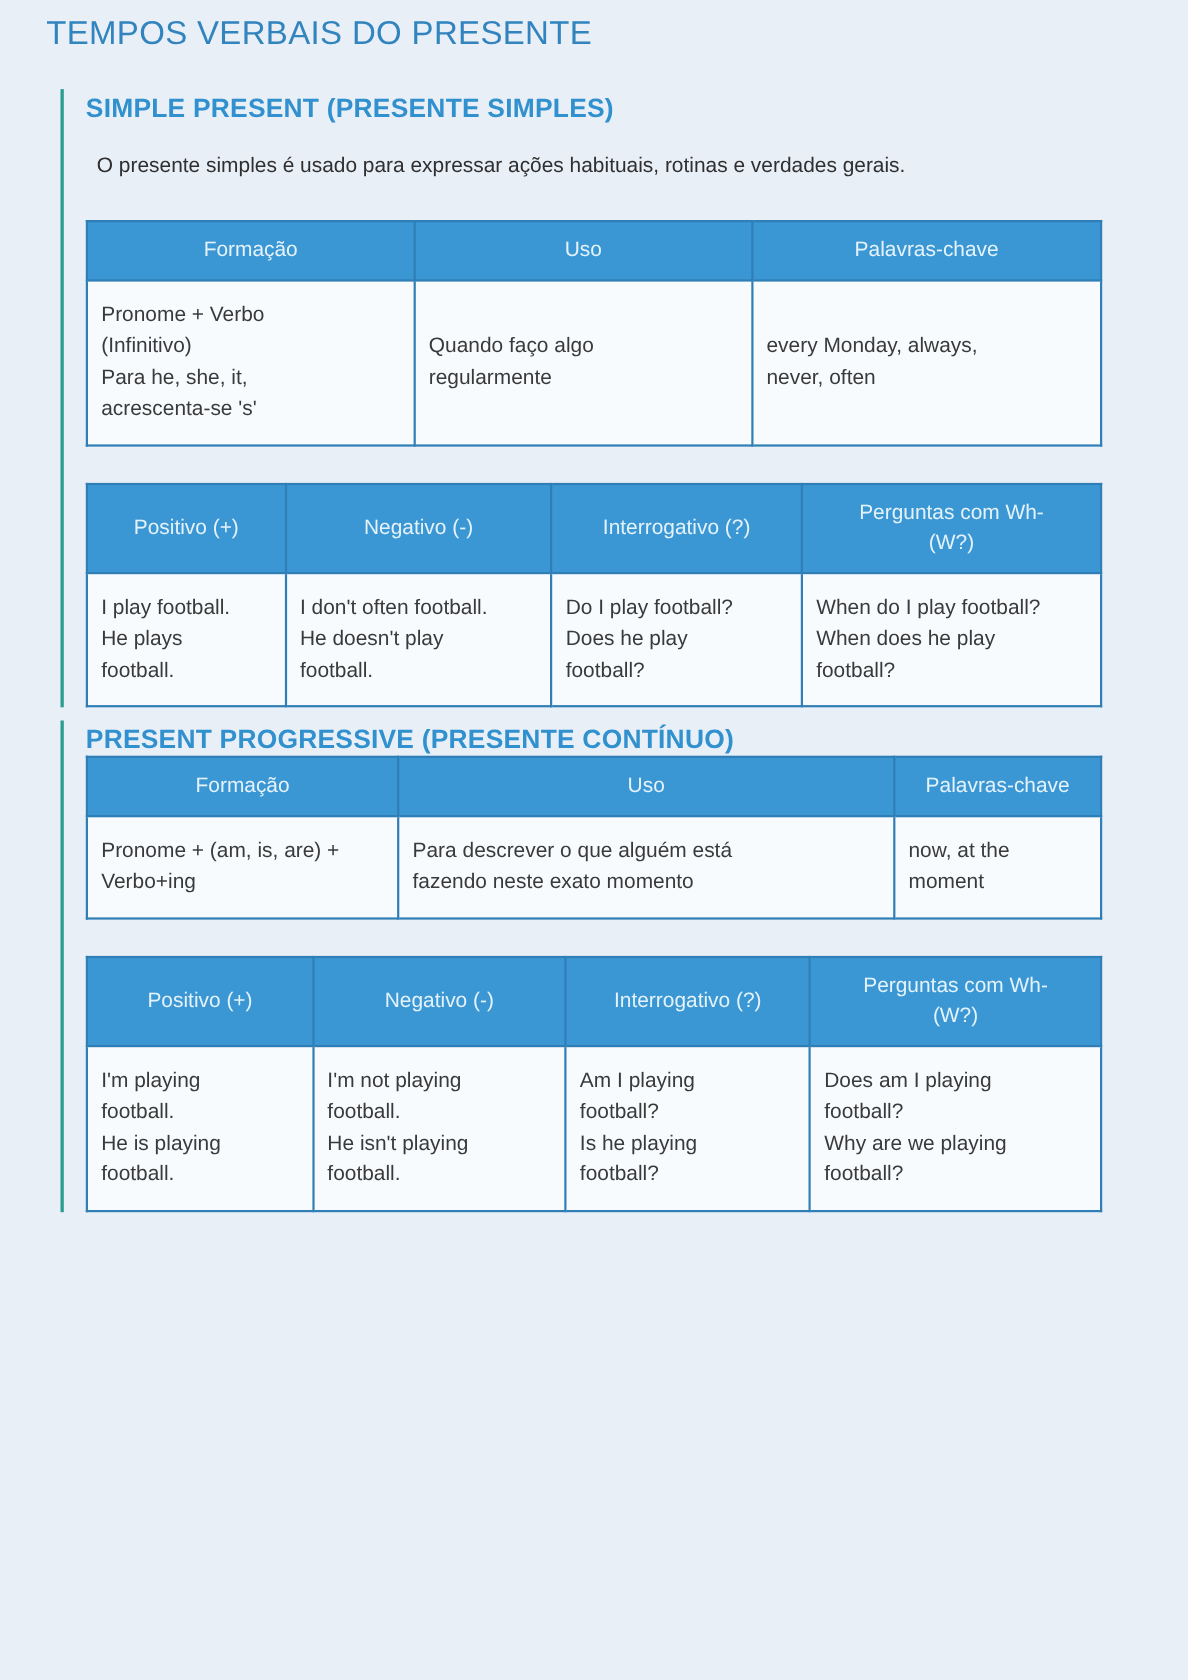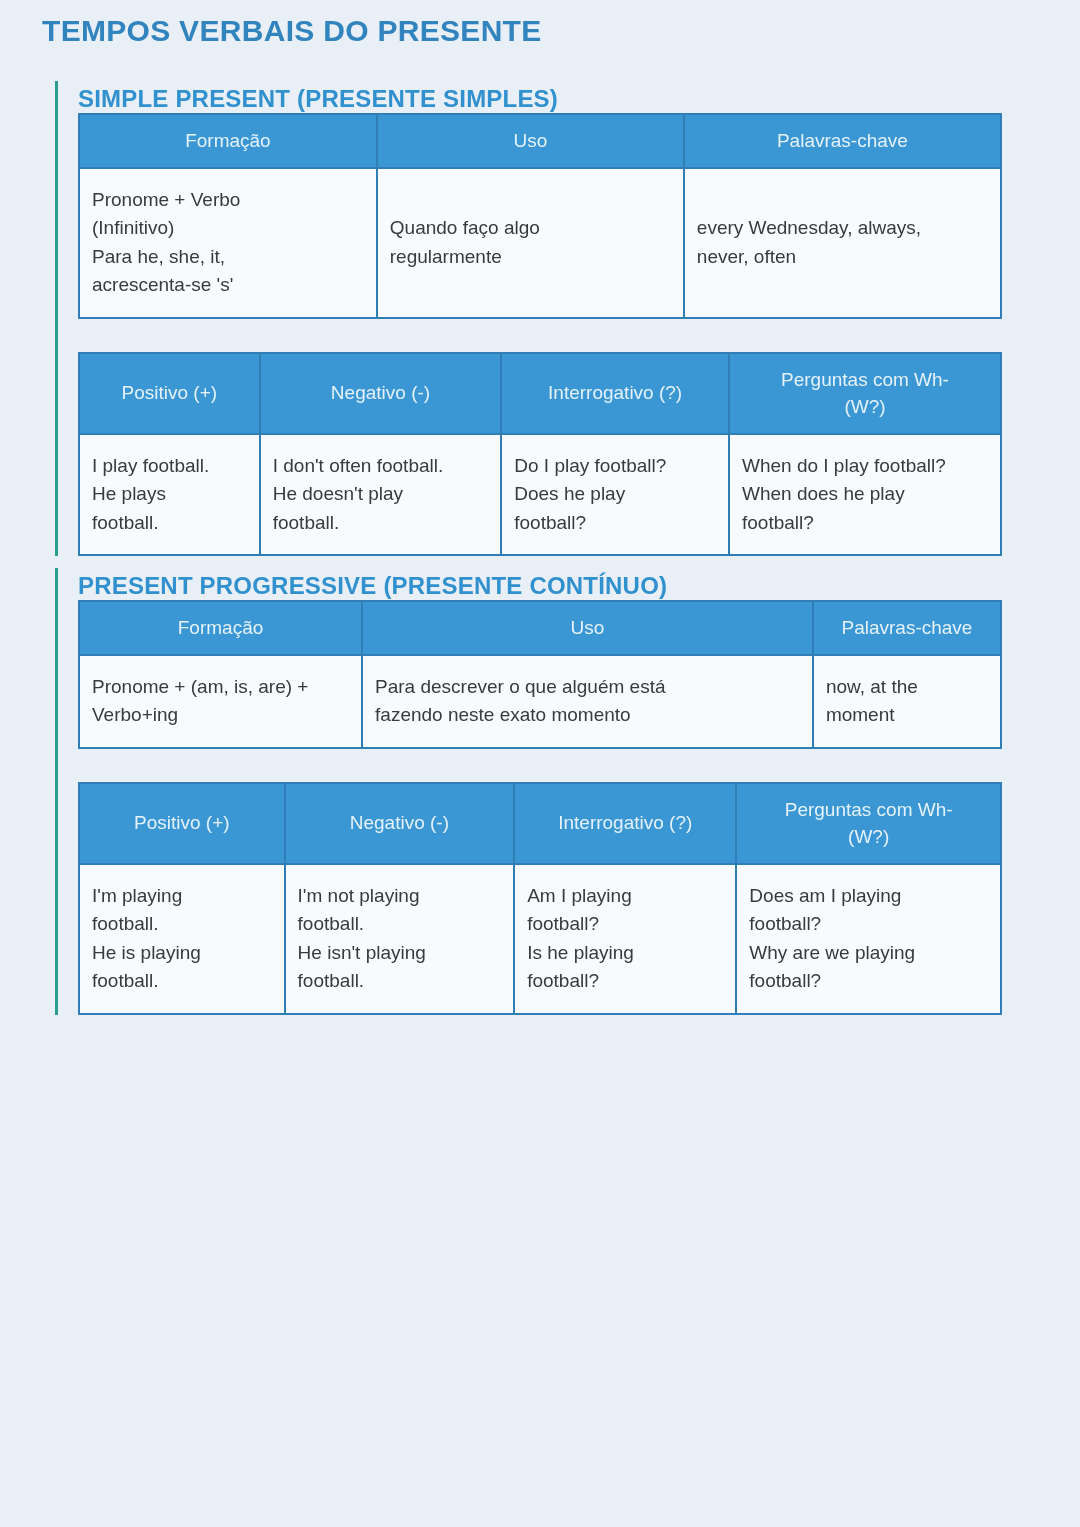--- a/index.html
+++ b/index.html
@@ -7,21 +7,21 @@
   body {
     width: 1080px;
     height: 1527px;
     background: var(--page-bg, #e9eff7);
     font-family: "Liberation Sans", "DejaVu Sans", sans-serif;
     overflow: hidden;
   }
   .page-title {
     margin: 14px 62px 33px 42px;
     font-size: 30px;
-    font-weight: 700;
+    font-weight: 400;
     letter-spacing: 0.3px;
     color: var(--title-color, #3184bd);
   }
   .section {
     margin: 0 78px 12px 55px;
     border-left: 3px solid var(--section-border, #2a9d8f);
     padding: 4px 0 0 20px;
   }
   .section-title {
     margin: 0;
@@ -66,20 +66,21 @@
     line-height: 1.5;
   }
 </style>
 </head>
 <body>
 
 <h1 class="page-title">TEMPOS VERBAIS DO PRESENTE</h1>
 
 <section class="section">
   <h2 class="section-title">SIMPLE PRESENT (PRESENTE SIMPLES)</h2>
+  <p class="section-desc">O presente simples é usado para expressar ações habituais, rotinas e verdades gerais.</p>
 
   <table class="grammar-table">
     <colgroup>
         <col style="width:32.3%">
         <col style="width:33.3%">
         <col style="width:34.4%">
       </colgroup>
     <thead>
       <tr>
         <th>Formação</th>
@@ -88,21 +89,21 @@
       </tr>
     </thead>
     <tbody>
       <tr>
         <td>Pronome + Verbo
 (Infinitivo)
 Para he, she, it,
 acrescenta-se 's'</td>
         <td>Quando faço algo
 regularmente</td>
-        <td>every Wednesday, always,
+        <td>every Monday, always,
 never, often</td>
       </tr>
     </tbody>
   </table>
 
   <table class="grammar-table last">
     <colgroup>
         <col style="width:19.6%">
         <col style="width:26.2%">
         <col style="width:24.7%">

